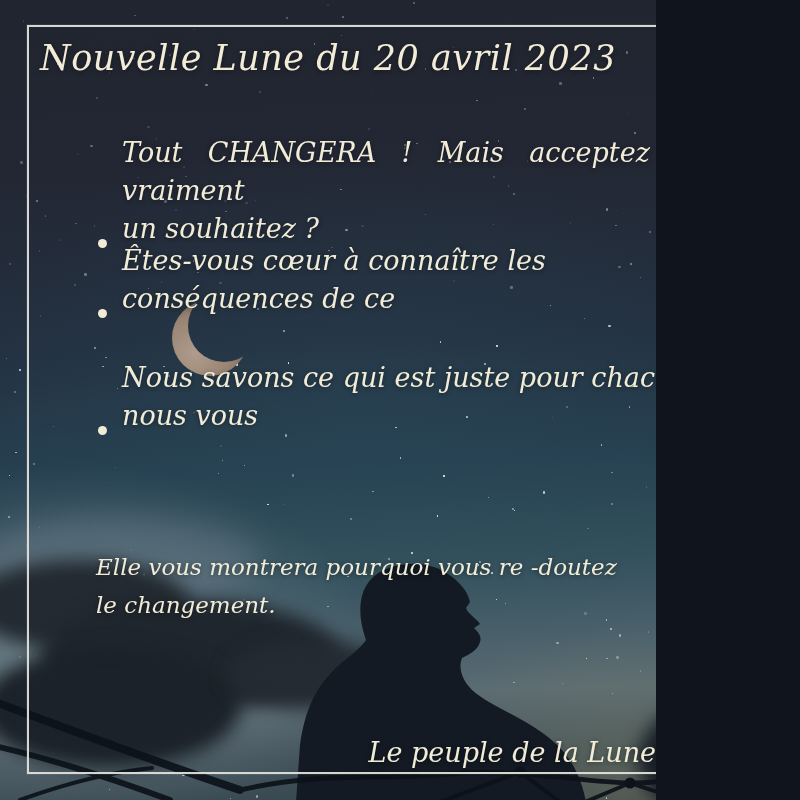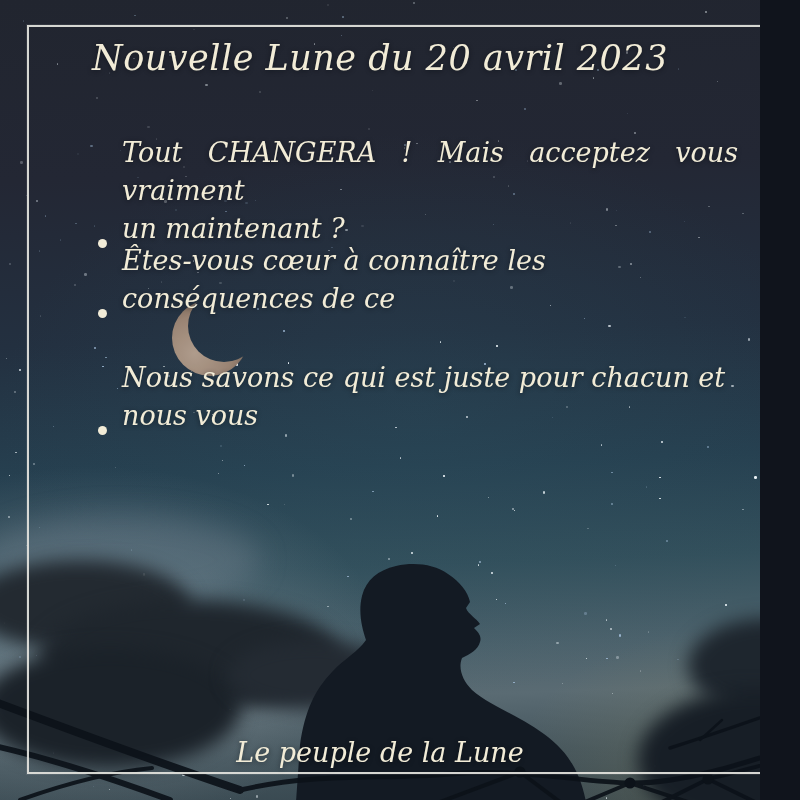--- a/index.html
+++ b/index.html
@@ -1,17 +1,17 @@
 <!DOCTYPE html>
 <html><head>
 <meta charset="utf-8">
 <style>
   html,body{margin:0;padding:0;background:#10141c;}
   #poster{
-    position:relative;width:760px;height:800px;overflow:hidden;
+    position:relative;width:656px;height:800px;overflow:hidden;
     font-family:"DejaVu Serif", serif;
   }
   
   #sky{
     position:absolute;inset:0;
     background:
       radial-gradient(420px 260px at 12% 81%, rgba(158,168,176,0.42), transparent 70%),
       radial-gradient(320px 220px at 97% 98%, rgba(152,142,96,0.30), transparent 72%),
       radial-gradient(560px 380px at 55% 52%, rgba(46,82,98,0.28), transparent 75%),
       linear-gradient(178deg,
@@ -38,21 +38,21 @@
   
   .txt{color:#f2ecd7;font-style:italic;text-shadow:0 1px 5px rgba(5,8,14,.45);}
   #title{position:absolute;left:0;right:0;top:38px;text-align:center;font-size:35px;letter-spacing:.5px;}
   .bullet{position:absolute;left:98px;width:640px;display:flex;font-size:27px;line-height:38px;align-items:flex-end;}
   .dot{flex:0 0 9px;width:9px;height:9px;border-radius:50%;background:#f2ecd7;margin:14px 15px 0 0;}
   .lines{flex:1;min-width:0;}
   .b-just .lines .line:not(:last-child){text-align:justify;text-align-last:justify;}
   #b1{top:134px;} #b2{top:242px;} #b3{top:359px;} #b4{top:510px;} #b5{top:664px;}
   .hang{position:absolute;left:96px;width:660px;font-size:23px;line-height:38px;}
   #hang4{top:548px;}
-  #footer{position:absolute;left:0;right:0;top:737px;text-align:center;font-size:27px;}
+  #footer{position:absolute;left:0;right:0;top:737px;text-align:right;font-size:27px;}
   
   #moon{position:absolute;left:166px;top:296px;}
   #person{position:absolute;inset:0;filter:blur(.7px);}
   #branches{position:absolute;left:0;top:660px;}
 </style>
 </head>
 <body>
 
 <div id="poster">
   <div id="sky"></div>
@@ -382,34 +382,38 @@
   </svg>
 
   <div id="frame"></div>
 
   <div id="title" class="txt">Nouvelle Lune du 20 avril 2023</div>
 
   <div id="b1" class="bullet b-just">
     <span class="dot"></span>
     <div class="lines">
       <div class="line txt">Tout CHANGERA ! Mais acceptez vous vraiment</div>
-      <div class="line txt">un maintenant ?</div>
+      <div class="line txt">un souhaitez ?</div>
     </div>
   </div>
 
   <div id="b2" class="bullet b-just">
     <span class="dot"></span>
     <div class="lines">
       <div class="line txt">Êtes-vous cœur à connaître les conséquences de ce</div>
     </div>
   </div>
 
   <div id="b3" class="bullet b-just">
     <span class="dot"></span>
     <div class="lines">
       <div class="line txt">Nous savons ce qui est juste pour chacun et nous vous</div>
     </div>
   </div>
 
+  <div id="hang4" class="hang">
+    <div class="line txt">Elle vous montrera pourquoi vous re -doutez</div>
+    <div class="line txt">le changement.</div>
+  </div>
 
 
   <div id="footer" class="txt">Le peuple de la Lune</div>
 </div>
 
 </body></html>

